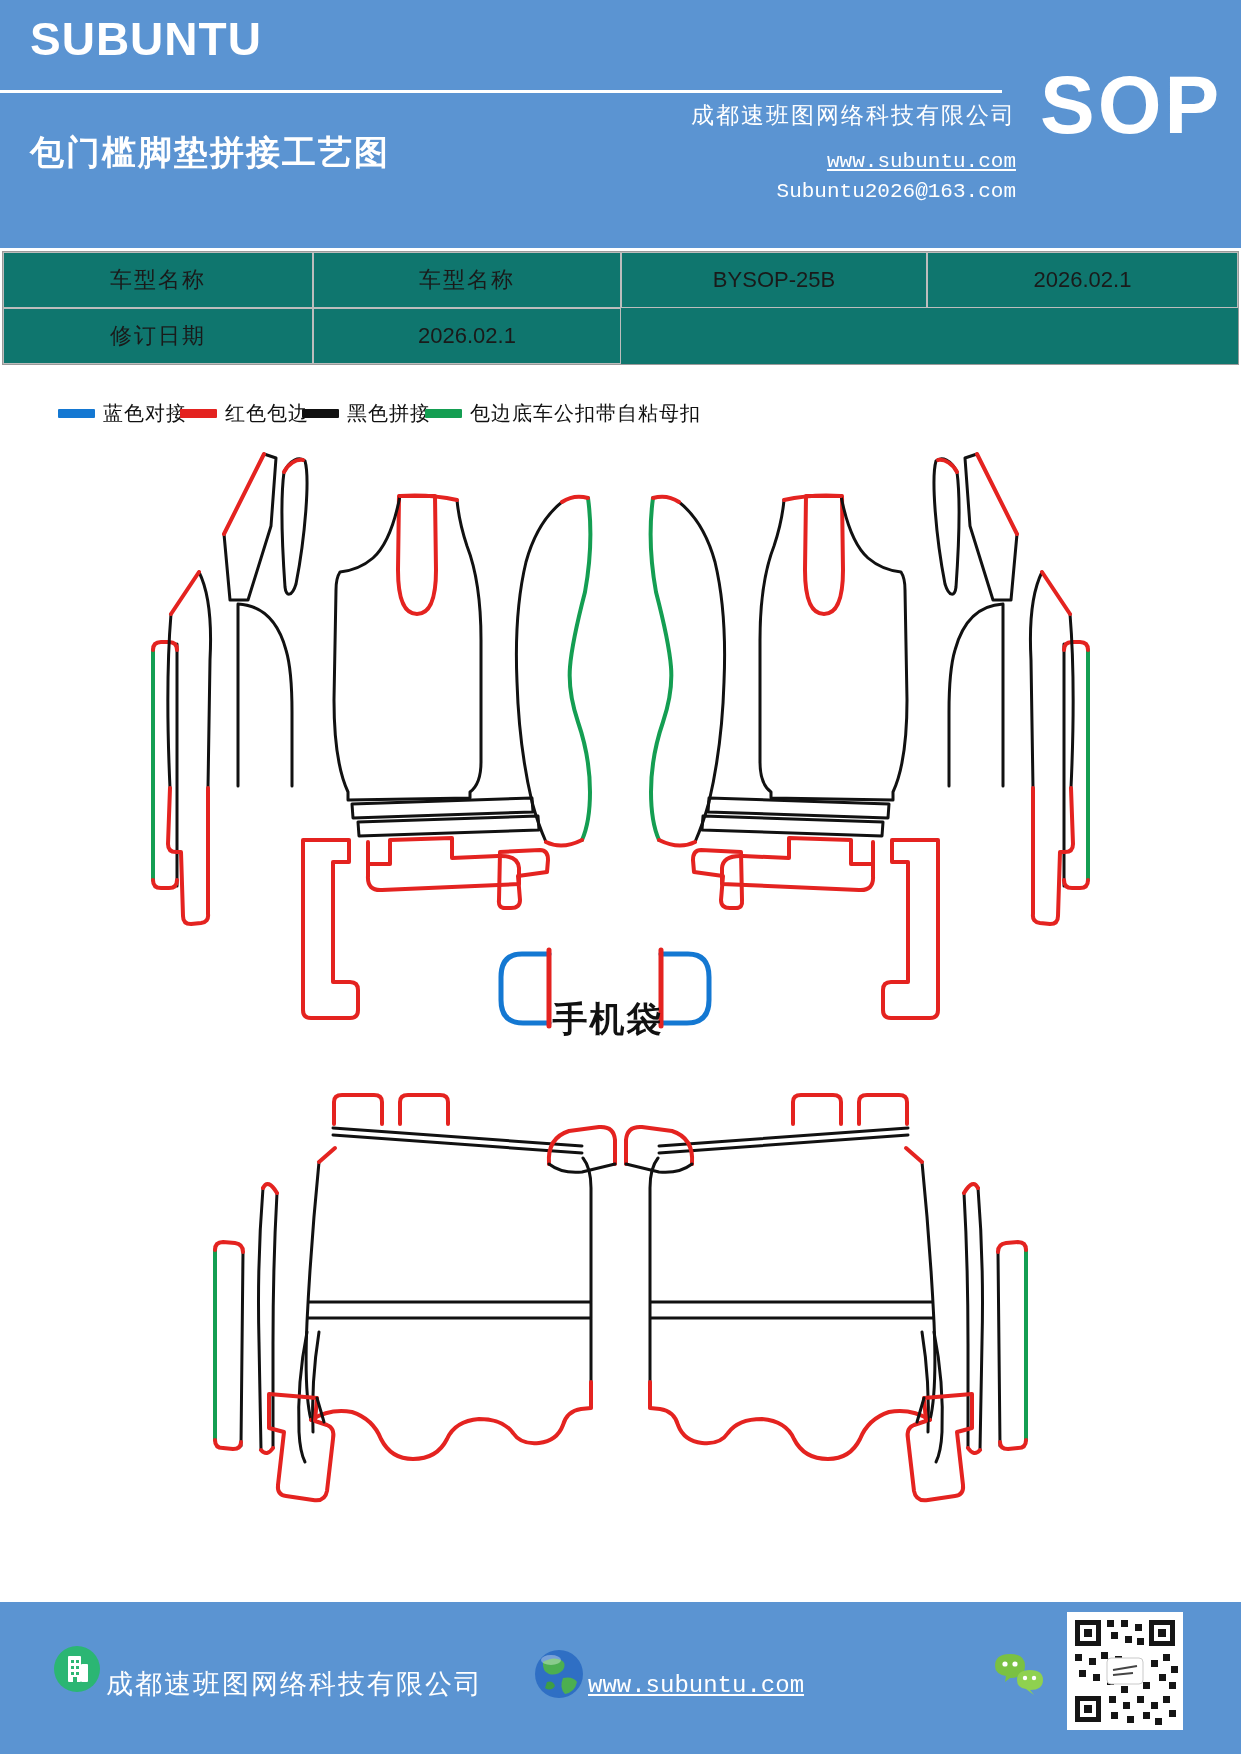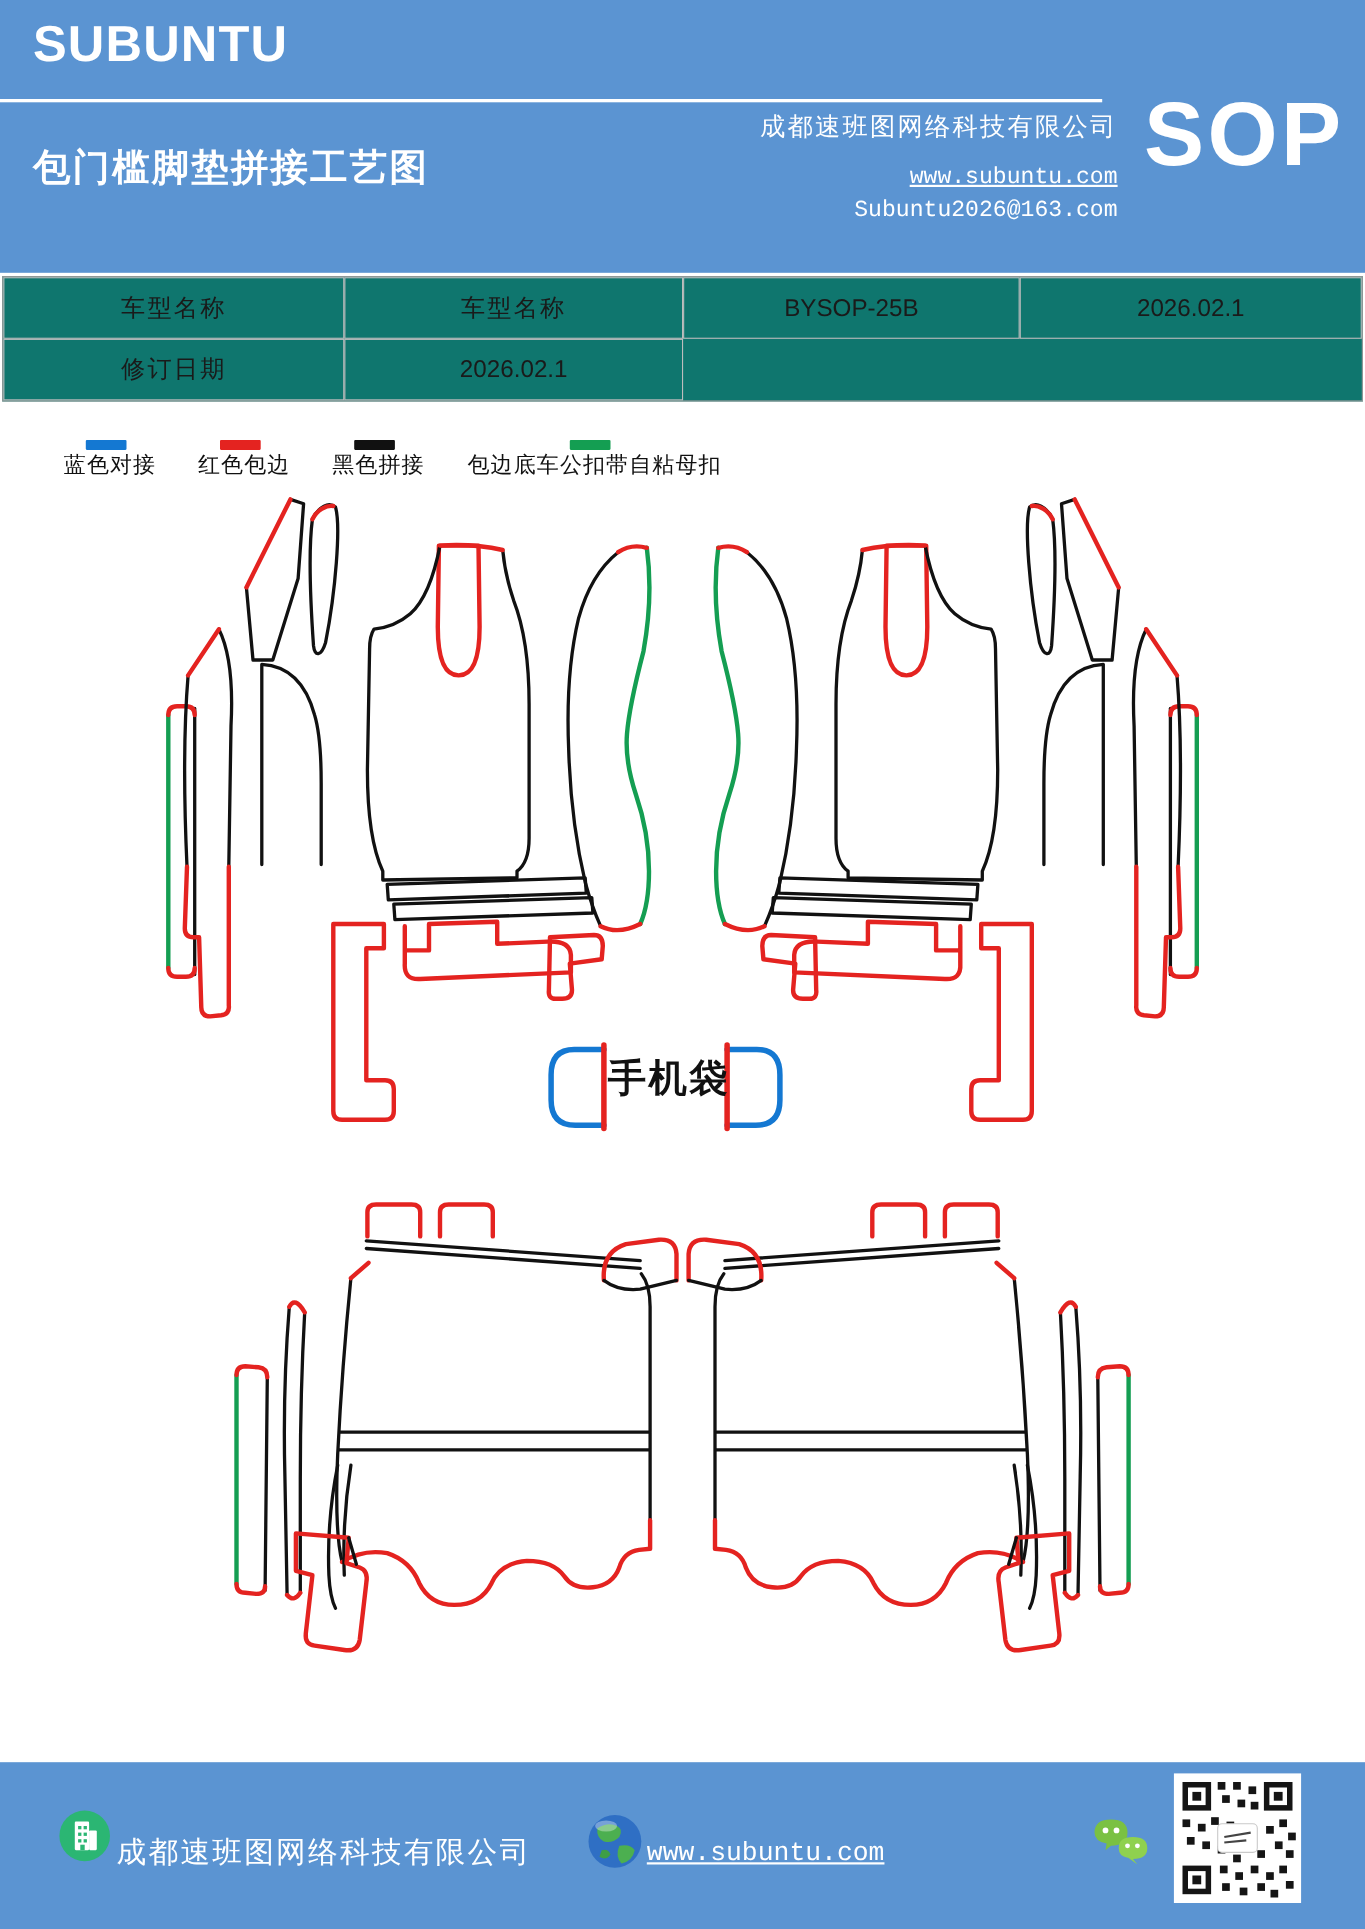--- a/index.html
+++ b/index.html
@@ -9,40 +9,40 @@
   .header{position:absolute;left:0;top:0;width:1241px;height:248px;background:#5b94d2;padding-left:20px;}
   .brand{position:absolute;left:30px;top:12px;color:#fff;font-size:46px;font-weight:800;letter-spacing:1px;}
   .header-line{position:absolute;left:0;top:90px;width:1002px;height:3px;background:#fff;}
   .doc-title{position:absolute;left:30px;top:130px;color:#fff;font-size:34px;font-weight:700;letter-spacing:2px;text-align:right;}
   .hdr-company{position:absolute;right:245px;top:100px;color:#fff;font-size:23px;letter-spacing:2px;
                font-family:"DejaVu Serif","Liberation Serif",serif;}
   .hdr-site{position:absolute;right:245px;top:150px;color:#fff;font-size:21px;text-decoration:underline;
             font-family:"Liberation Mono",monospace;}
   .hdr-mail{position:absolute;right:245px;top:180px;color:#fff;font-size:21px;
             font-family:"Liberation Mono",monospace;}
-  .sop{position:absolute;left:1040px;top:58px;color:#fff;font-size:82px;font-weight:800;letter-spacing:3px;margin-top:18px;}
+  .sop{position:absolute;left:1040px;top:58px;color:#fff;font-size:82px;font-weight:800;letter-spacing:3px;}
   
   .info-table{position:absolute;left:2px;top:251px;width:1235px;height:112px;display:grid;
               grid-template-columns:310px 308px 306px 1fr;grid-template-rows:1fr 1fr;
               border:1px solid #9a9a9a;background:#0f766e;}
   .cell{border:1px solid #bdbdbd;display:flex;align-items:center;justify-content:center;
         font-size:22px;color:#1a1a1a;}
   .cell.zh{font-family:"DejaVu Serif","Liberation Serif",serif;letter-spacing:2px;}
   
   .legend{position:absolute;left:0;top:400px;width:1241px;height:30px;}
-  .legend-item{position:absolute;top:0;display:flex;align-items:center;flex-direction:column;}
+  .legend-item{position:absolute;top:0;display:flex;align-items:center;}
   .swatch{width:37px;height:9px;margin-right:8px;border-radius:1px;}
   .sw-blue{background:#1478d2;}
   .sw-red{background:#e42320;}
   .sw-black{background:#111111;}
   .sw-green{background:#149e52;}
   .legend-label{font-size:20px;color:#111;font-family:"DejaVu Serif","Liberation Serif",serif;letter-spacing:1px;}
   
   .diagram-svg{position:absolute;left:0;top:0;width:1241px;height:1754px;}
-  .phone-label{position:absolute;left:552px;top:957px;width:112px;text-align:center;
+  .phone-label{position:absolute;left:552px;top:996px;width:112px;text-align:center;
                font-size:35px;font-weight:700;color:#111;letter-spacing:2px;}
   
   .footer{position:absolute;left:0;top:1602px;width:1241px;height:152px;background:#5b94d2;}
   .ft-company{position:absolute;left:106px;top:1666px;color:#fff;font-size:27px;letter-spacing:2px;
               font-family:"DejaVu Serif","Liberation Serif",serif;}
   .ft-site{position:absolute;left:588px;top:1672px;color:#fff;font-size:24px;text-decoration:underline;
            font-family:"Liberation Mono",monospace;}
   .icon-abs{position:absolute;}
 </style>
 </head>

